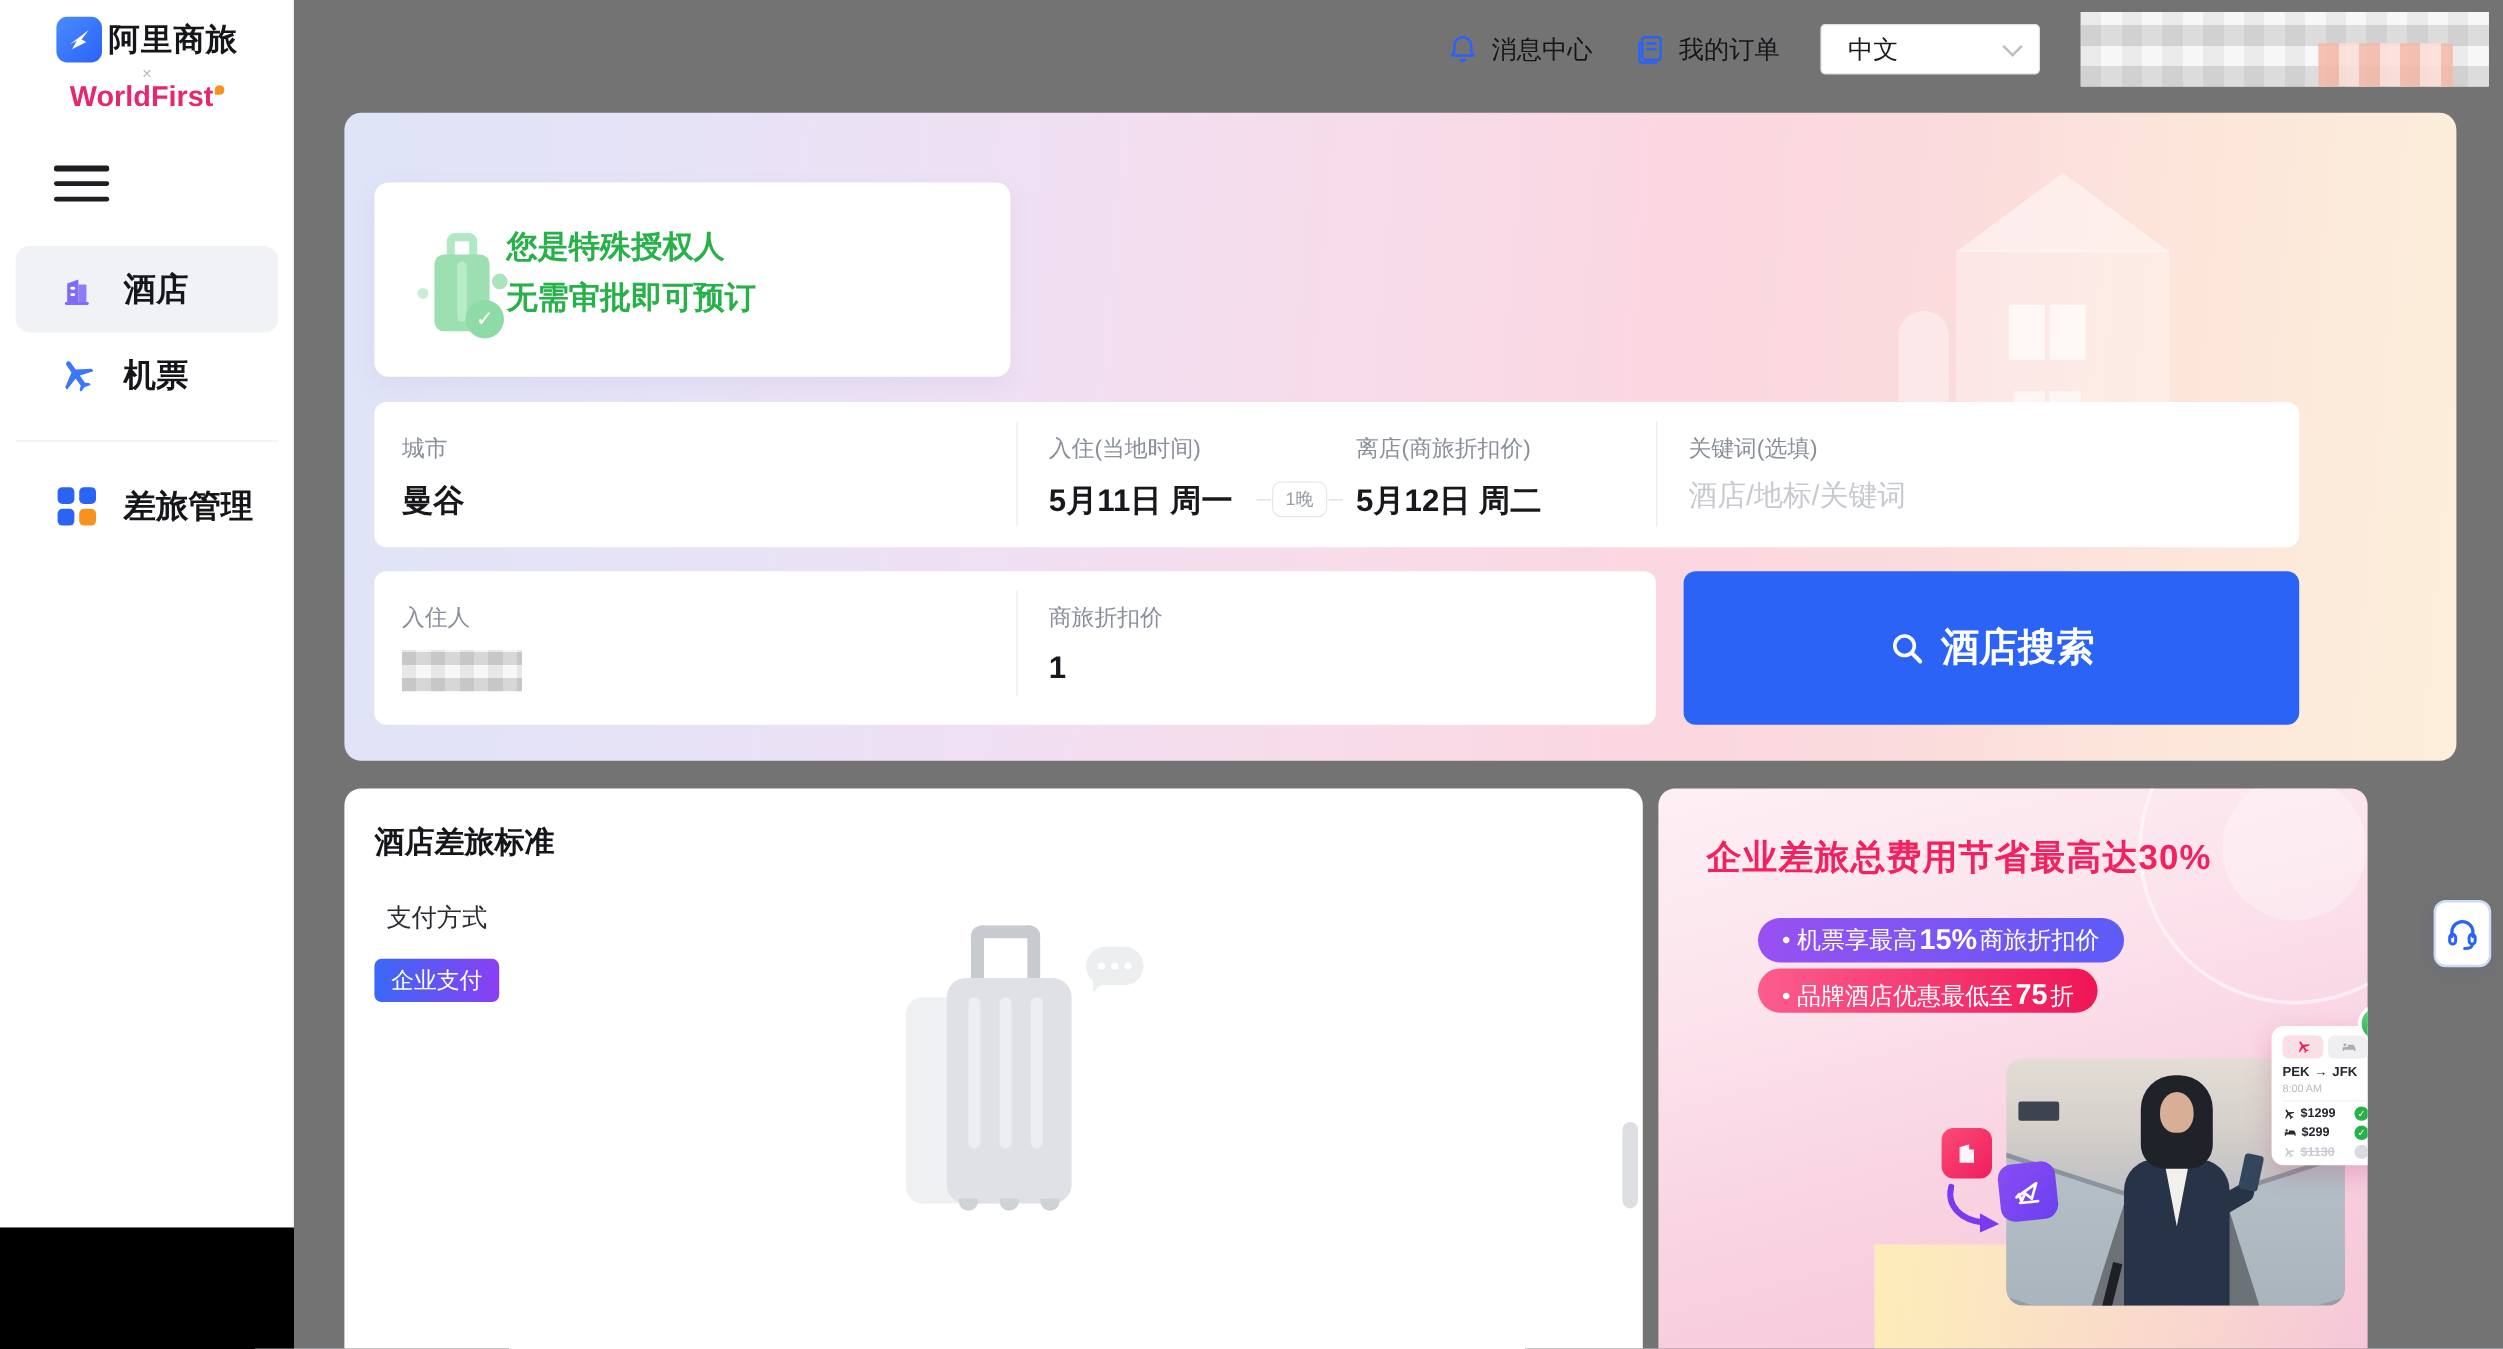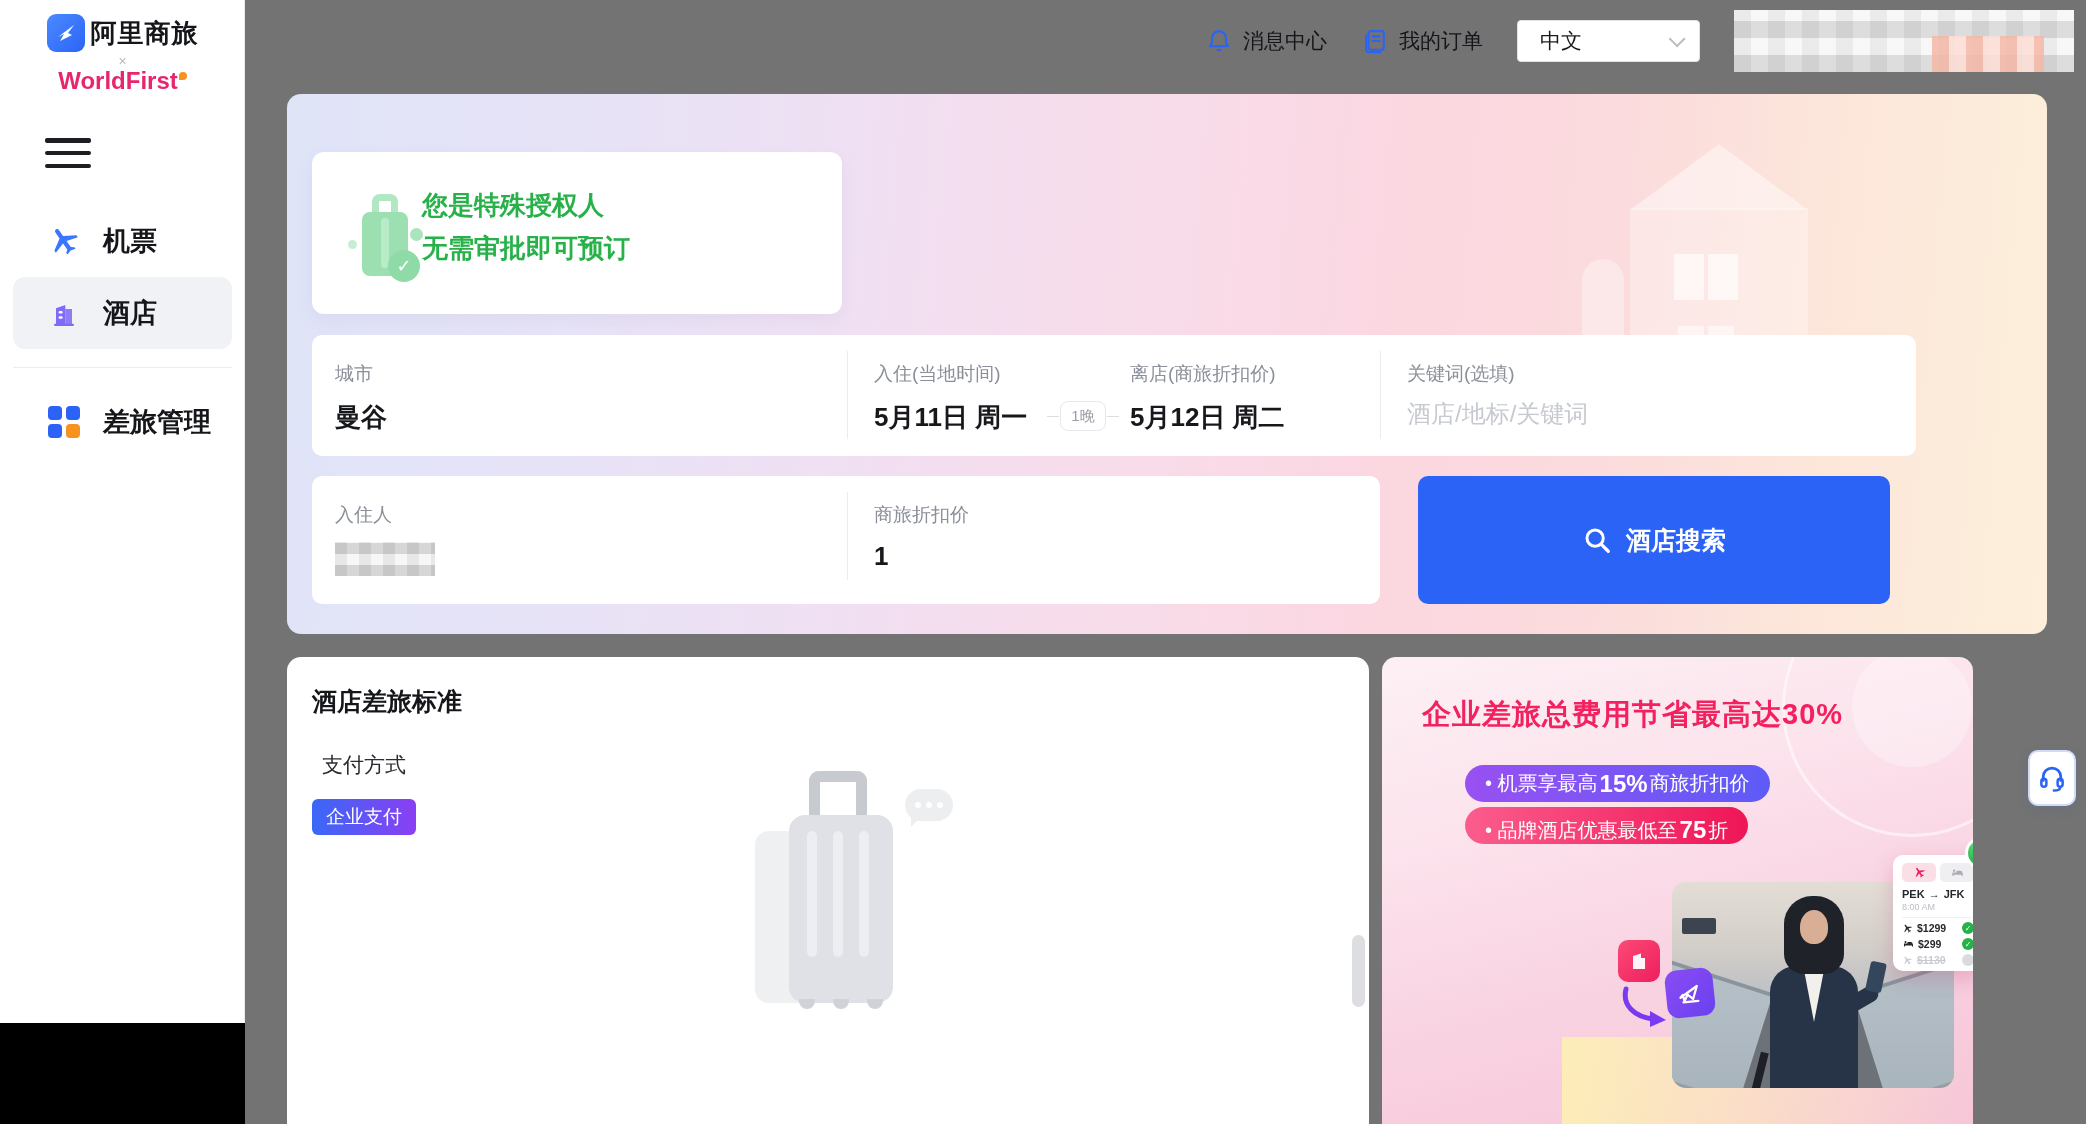--- a/index.html
+++ b/index.html
@@ -74,21 +74,21 @@
   .vdiv { position:absolute; top:16px; width:1px; height:88px; background:#ececef; }
   .nights { position:absolute; left:748px; top:66px; width:46px; height:30px; border:1px solid #e7e7ea; border-radius:8px; background:#fff; font-size:15px; color:#9b9ea6; display:flex; align-items:center; justify-content:center; }
   .nights::before,.nights::after { content:""; position:absolute; top:14px; width:12px; height:1px; background:#ddd; }
   .nights::before { left:-14px; } .nights::after { right:-14px; }
   .kw-input { border:none; outline:none; background:transparent; font-size:24px; margin-top:13px; width:290px; color:#17181c; font-family:inherit; }
   .kw-input::placeholder { color:#c6c9cf; }
   .guest-pix { margin-top:14px; width:100px; height:34px;
     background-color:#e3e3e3;
     background-image:repeating-linear-gradient(0deg, rgba(190,190,190,.5) 0 11px, rgba(255,255,255,.5) 11px 22px),
                      repeating-linear-gradient(90deg,#d0d0d0 0 12px,#efefef 12px 24px); }
-  .search-btn { position:absolute; left:1116px; top:382px; width:472px; height:128px; background:#2b63f7; border:none; border-radius:10px; color:#fff; font-size:25px; font-weight:bold; display:flex; align-items:center; justify-content:center; gap:14px; cursor:pointer; font-family:inherit;margin-left:15px; }
+  .search-btn { position:absolute; left:1116px; top:382px; width:513px; height:128px; background:#2b63f7; border:none; border-radius:10px; color:#fff; font-size:32px; font-weight:bold; display:flex; align-items:center; justify-content:center; gap:14px; cursor:pointer; font-family:inherit; }
 
   
   .policy-card { position:absolute; left:42px; top:657px; width:1082px; height:467px; background:#fff; border-radius:14px 14px 0 0; }
   .policy-title { position:absolute; left:25px; top:28px; font-size:25px; font-weight:bold; color:#15161a; }
   .pay-row { position:absolute; left:25px; top:94px; display:flex; align-items:center; gap:20px;flex-direction:column; }
   .pay-label { font-size:21px; color:#2a2c31; }
   .pay-badge { background:linear-gradient(90deg,#3a68f7,#8a3ff3); color:#fff; font-size:19px; padding:5px 14px; border-radius:6px; }
   .lug { position:absolute; left:468px; top:128px; width:200px; height:250px; }
   .lug .back { position:absolute; left:0; top:46px; width:86px; height:172px; background:#eef0f2; border-radius:14px; }
   .lug .front { position:absolute; left:34px; top:30px; width:104px; height:188px; background:#dfe1e6; border-radius:16px; }
@@ -167,40 +167,40 @@
       <div class="logo-wf"><span>WorldFirst</span><span class="wf-tick"></span></div>
     </div>
 
     <div class="hamburger">
         <span></span>
         <span></span>
         <span></span>
       </div>
 
     <nav class="nav">
-      <div class="nav-item">
-        <span class="nav-icon">
-          <svg width="34" height="34" viewBox="0 0 24 24" style="transform:rotate(-35deg)">
-              <path fill="#3b76ff" d="M21.5 15.5v-1.8l-8-5V3.6c0-.9-.7-1.6-1.5-1.6S10.5 2.7 10.5 3.6v5.1l-8 5v1.8l8-2.5v5.2l-2 1.6v1.4l3.5-1 3.5 1v-1.4l-2-1.6v-5.2l8 2.5z"></path>
-            </svg>
-        </span>
-        <span class="nav-label">机票</span>
-      </div>
-
       <div class="nav-item active">
         <span class="nav-icon">
           <svg width="32" height="32" viewBox="0 0 24 24">
             <path fill="#7e6bf7" d="M6 21V8.5L13 6v15z"></path>
             <path fill="#8d7cf8" d="M13 9h5v12h-5z"></path>
             <rect x="8" y="10.5" width="3" height="1.8" rx="0.9" fill="#fff"></rect>
             <rect x="8" y="14.5" width="3" height="1.8" rx="0.9" fill="#fff"></rect>
             <rect x="4.5" y="20" width="15" height="1.8" rx="0.9" fill="#7e6bf7"></rect>
           </svg>
         </span>
         <span class="nav-label">酒店</span>
+      </div>
+
+      <div class="nav-item">
+        <span class="nav-icon">
+          <svg width="34" height="34" viewBox="0 0 24 24" style="transform:rotate(-35deg)">
+              <path fill="#3b76ff" d="M21.5 15.5v-1.8l-8-5V3.6c0-.9-.7-1.6-1.5-1.6S10.5 2.7 10.5 3.6v5.1l-8 5v1.8l8-2.5v5.2l-2 1.6v1.4l3.5-1 3.5 1v-1.4l-2-1.6v-5.2l8 2.5z"></path>
+            </svg>
+        </span>
+        <span class="nav-label">机票</span>
       </div>
 
       <div class="nav-divider"></div>
 
       <div class="nav-item">
         <span class="nav-icon">
           <span class="grid-icon">
               <i></i>
               <i></i>
               <i></i>

